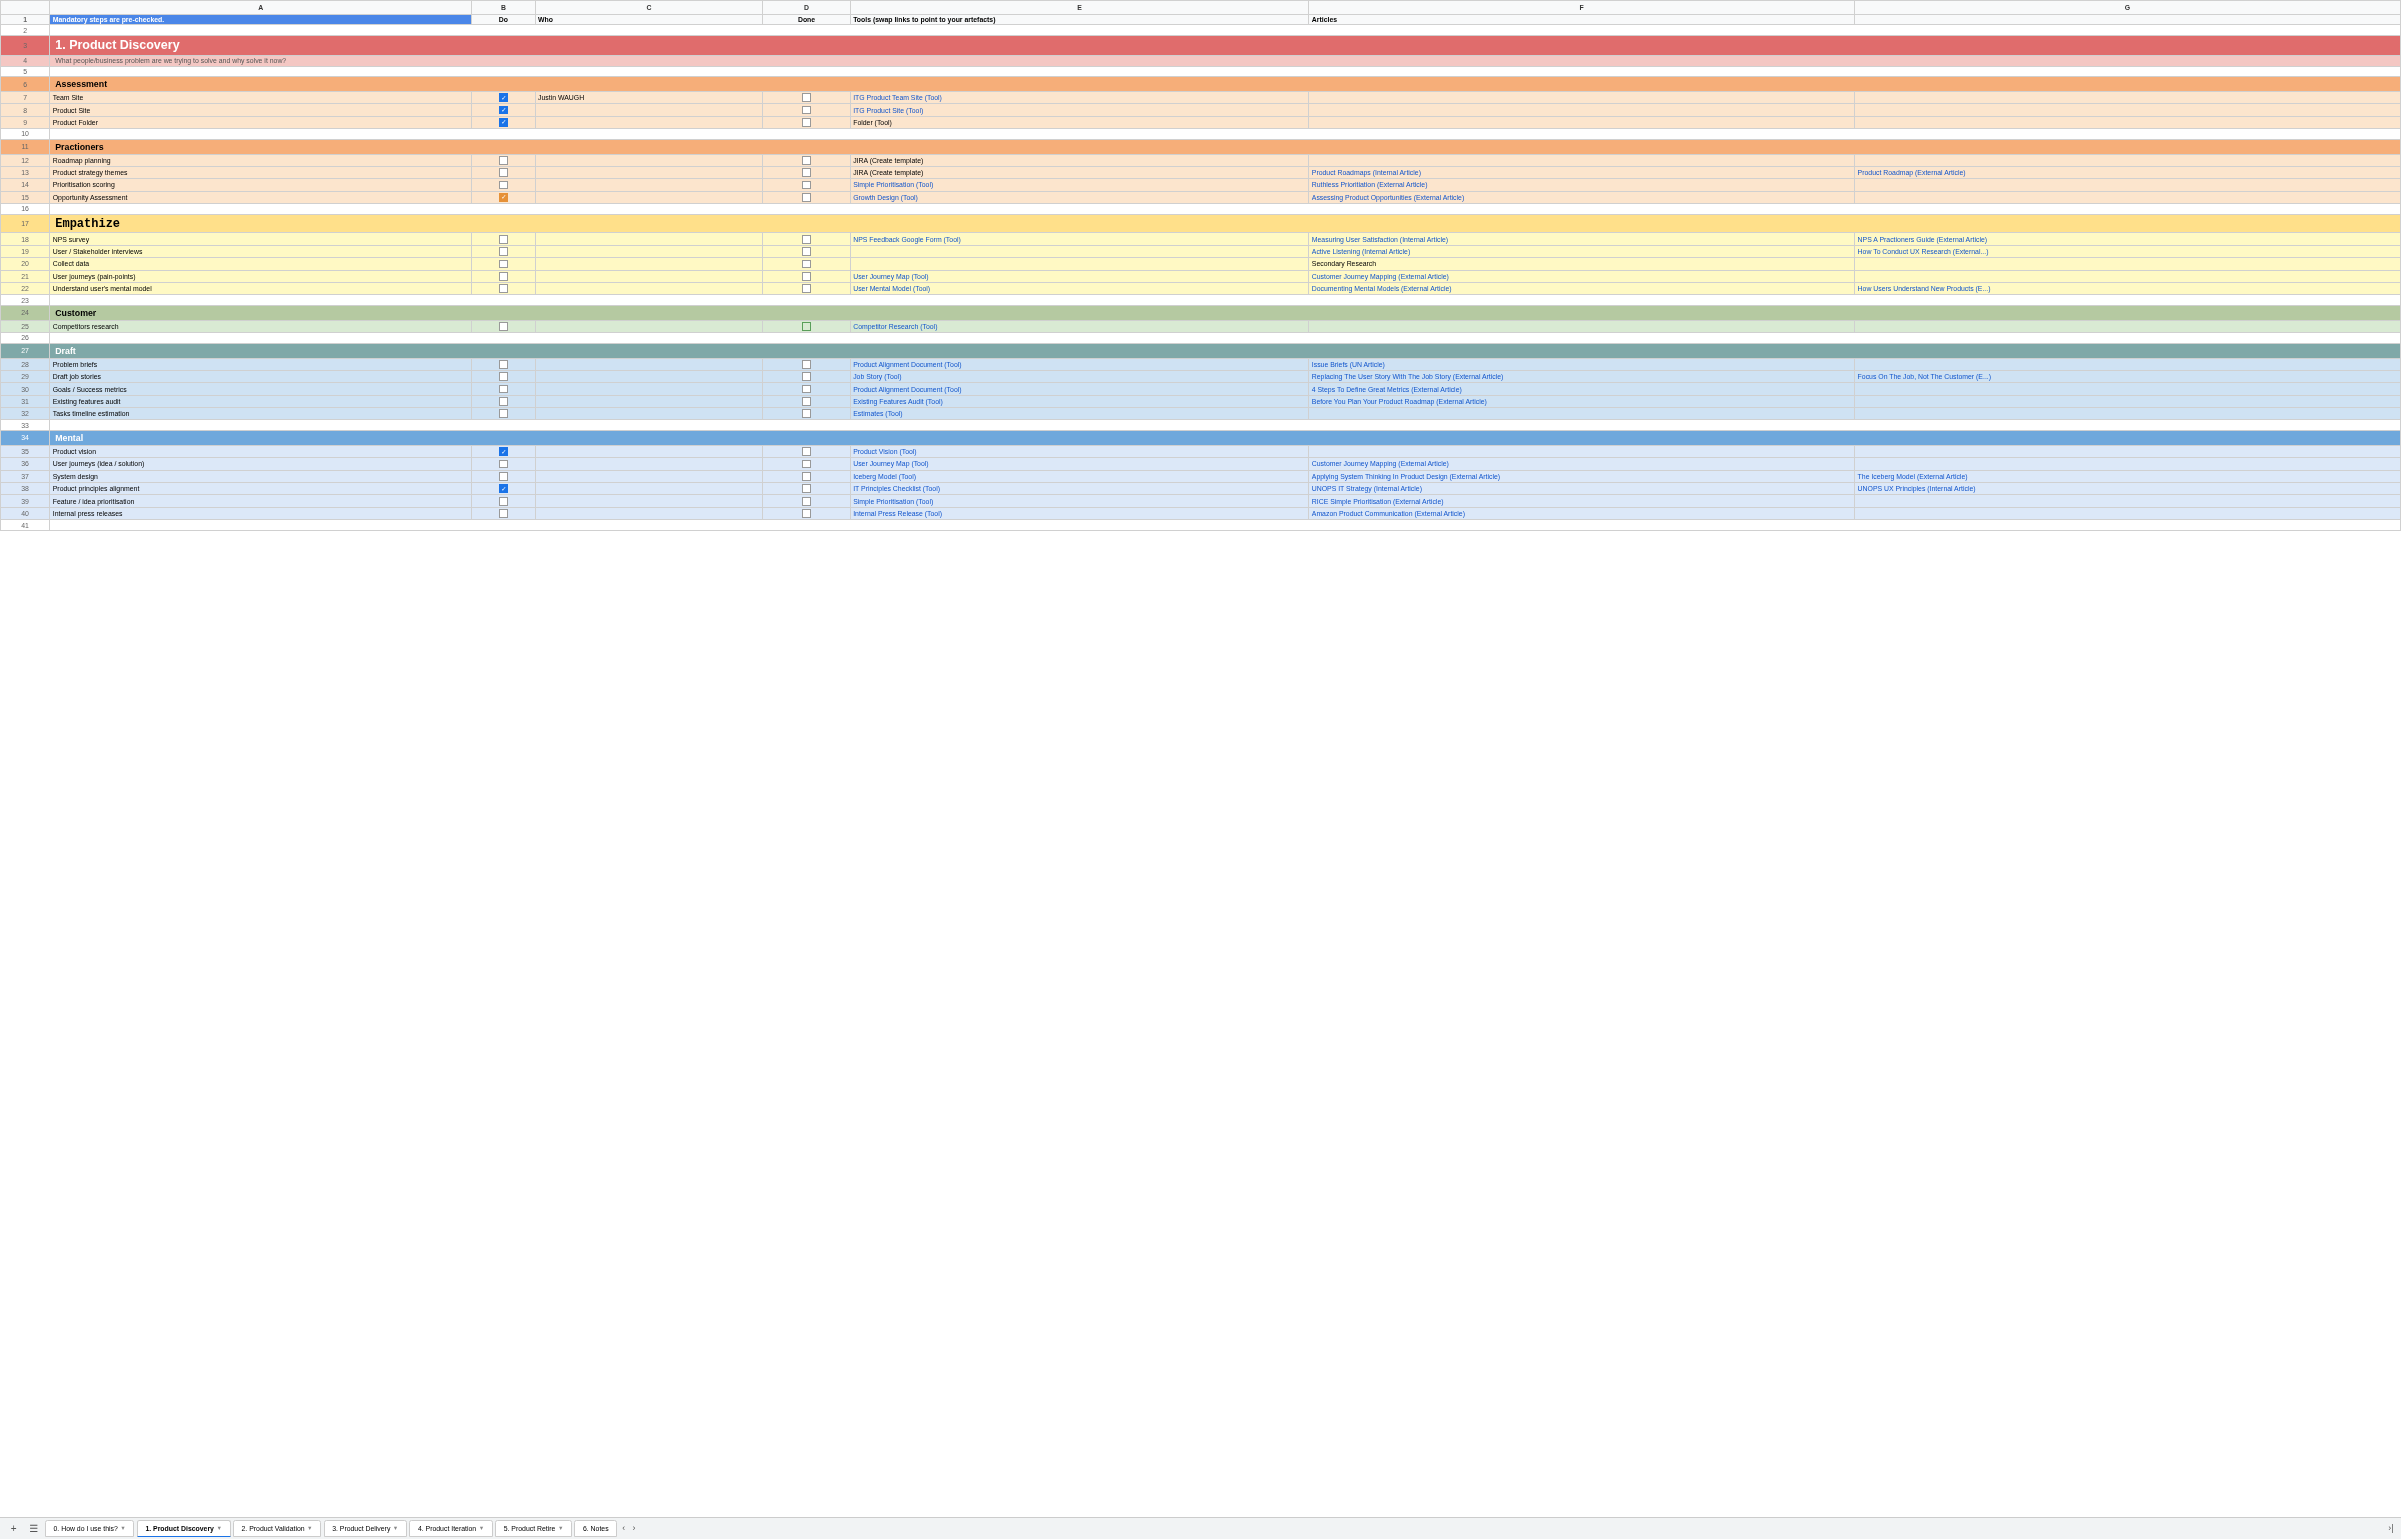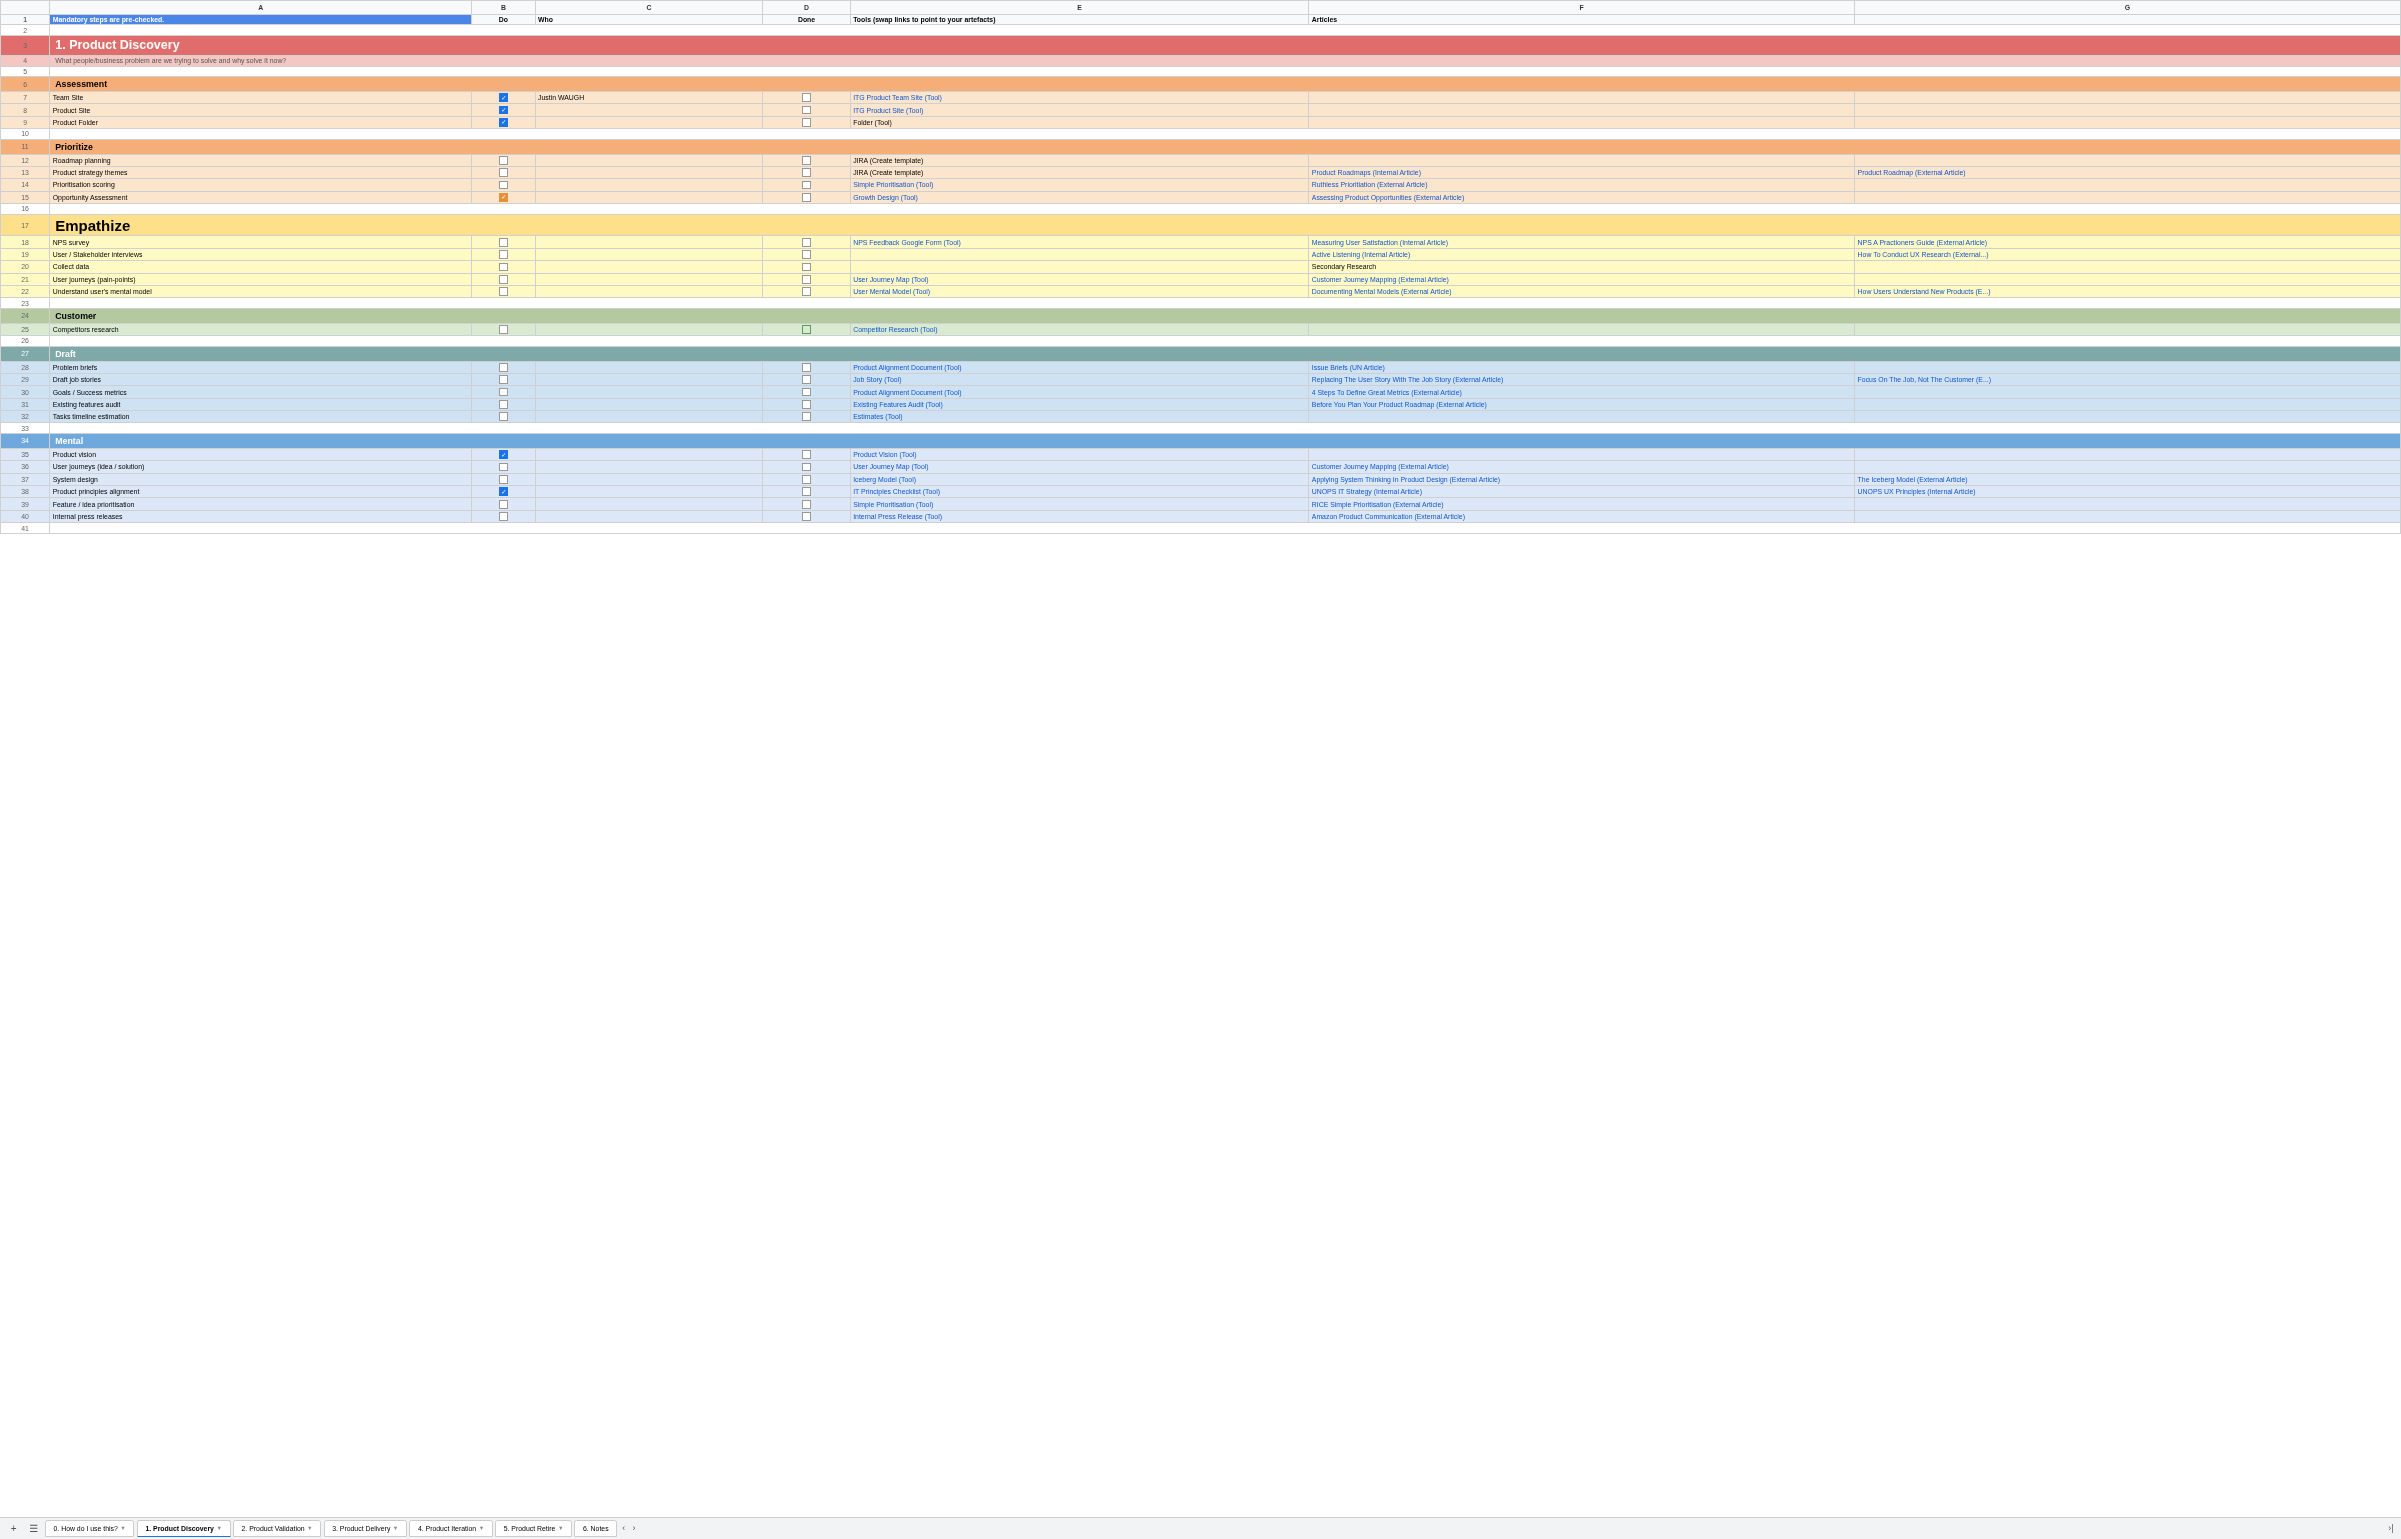--- a/index.html
+++ b/index.html
@@ -179,21 +179,21 @@
           <td style="background:#fce5cd;"></td>
         </tr>
 
         <tr class="empty-row">
           <td class="row-num sticky">10</td>
           <td colspan="7"></td>
         </tr>
 
         <tr>
           <td class="row-num sticky" style="background:#f6ae79;">11</td>
-          <td colspan="7" style="background:#f6ae79;font-size:8.8px;font-weight:bold;padding:1.9px 5px;">Prioritize</td>
+          <td colspan="7" style="background:#f6ae79;font-size:8.8px;font-weight:bold;padding:1.9px 5px;">Practioners</td>
         </tr>
 
         <tr>
           <td class="row-num sticky" style="background:#fce5cd;">12</td>
           <td style="background:#fce5cd;">Roadmap planning</td>
           <td class="cell-center" style="background:#fce5cd;"><div class="cb"></div></td>
           <td style="background:#fce5cd;"></td>
           <td class="cell-center" style="background:#fce5cd;"><div class="cb"></div></td>
           <td style="background:#fce5cd;">JIRA (Create template)</td>
           <td style="background:#fce5cd;"></td>
@@ -233,21 +233,21 @@
           <td style="background:#fce5cd;"></td>
         </tr>
 
         <tr class="empty-row">
           <td class="row-num sticky">16</td>
           <td colspan="7"></td>
         </tr>
 
         <tr>
           <td class="row-num sticky" style="background:#ffe08a;">17</td>
-          <td colspan="7" style="background:#ffe08a;font-size:15px;font-weight:bold;padding:1.9px 5px;">Empathize</td>
+          <td colspan="7" style="background:#ffe08a;font-size:12px;font-weight:bold;padding:1.9px 5px;font-family:Liberation Mono, monospace;">Empathize</td>
         </tr>
 
         <tr>
           <td class="row-num sticky" style="background:#fff9c4;">18</td>
           <td style="background:#fff9c4;">NPS survey</td>
           <td class="cell-center" style="background:#fff9c4;"><div class="cb"></div></td>
           <td style="background:#fff9c4;"></td>
           <td class="cell-center" style="background:#fff9c4;"><div class="cb"></div></td>
           <td style="background:#fff9c4;"><a href="#">NPS Feedback Google Form (Tool)</a></td>
           <td style="background:#fff9c4;"><a href="#">Measuring User Satisfaction (Internal Article)</a></td>

